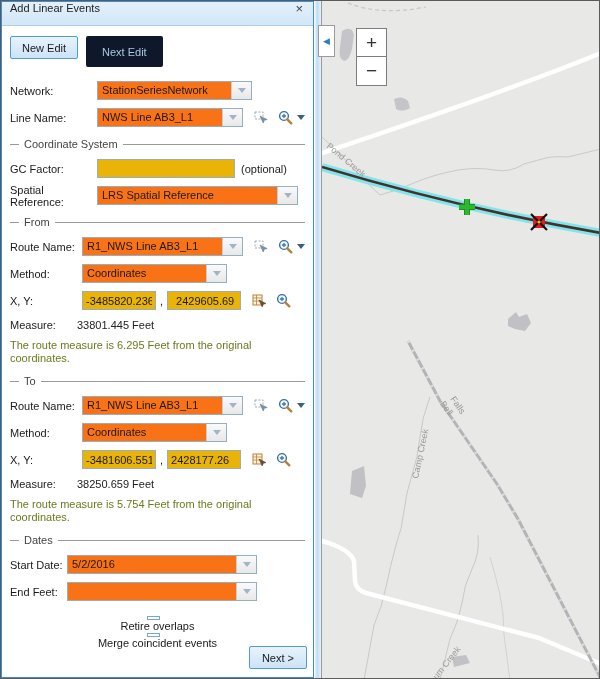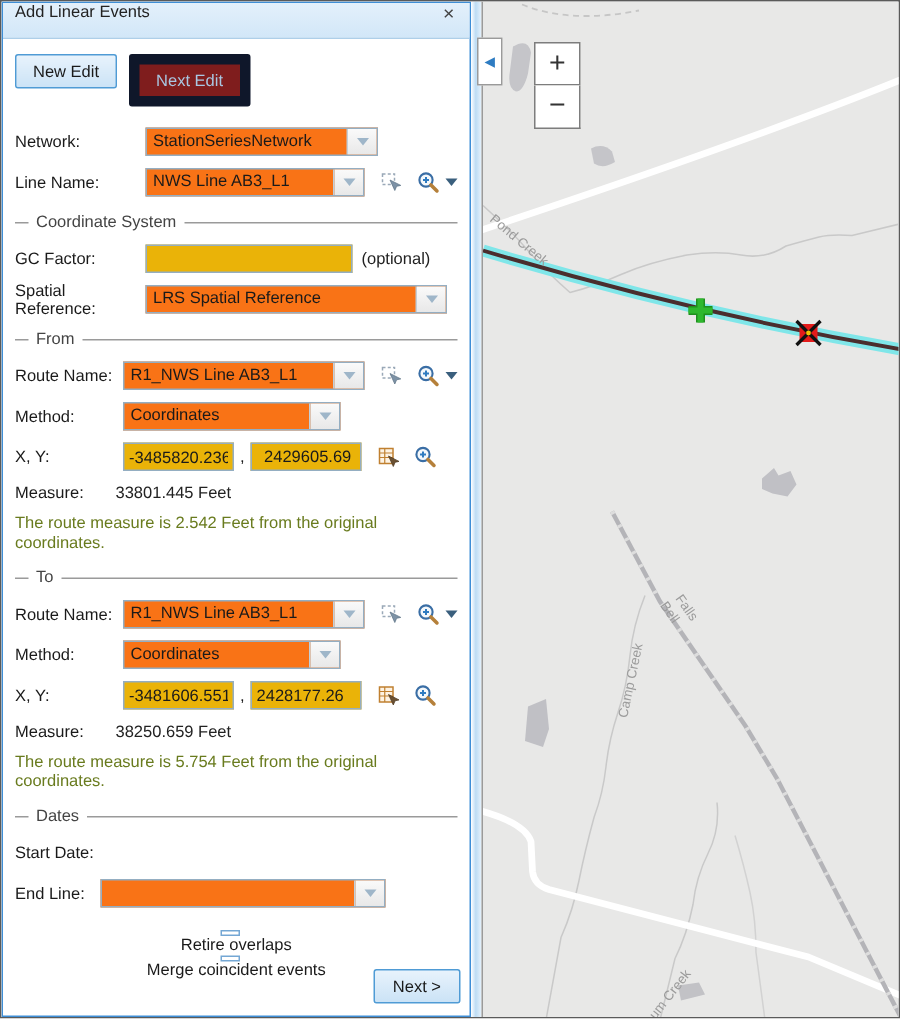--- a/index.html
+++ b/index.html
@@ -11,21 +11,21 @@
          background:#fff;border:1px solid #3e8ed6;}
   .titlebar{height:23px;background:linear-gradient(#e3f0fb,#d2e7f8);border-bottom:1px solid #aecfe9;
             display:flex;padding:0 8px;}
   .titlebar .t{flex:1;color:#222;}
   .close-x{color:#444;font-size:13px;line-height:13px;cursor:default;padding:0 2px;}
   .pbody{position:relative;padding:10px 8px 0 8px;height:calc(100% - 24px);box-sizing:border-box;}
 
   .btnrow{display:flex;gap:8px;margin-bottom:13px;}
   .btn{height:21px;padding:0 11px;display:flex;align-items:center;border-radius:2px;
        background:linear-gradient(#e8f3fc,#cbe3f6);border:1px solid #4f9bd5;color:#1a1a1a;}
-  .btn.disabled{background:#7f1d1d;border:7px solid #0f172a;color:#a9c7e2;}
+  .btn.disabled{background:#0f172a;border:5px solid #0f172a;color:#a9c7e2;}
 
   .row{display:flex;align-items:center;margin-bottom:6px;height:21px;}
   .lbl{flex:none;}
   .lw87{width:87px;} .lw72{width:72px;} .lw57{width:57px;} .lw67{width:67px;}
 
   .dd{display:flex;height:19px;border:1px solid #94aec2;background:#f97316;box-sizing:border-box;}
   .dd-text{flex:1;padding:2px 4px 0 4px;white-space:nowrap;overflow:hidden;}
   .dd-btn{width:19px;background:linear-gradient(#fafafa,#e8e8e8);border-left:1px solid #c2cfd9;
           display:flex;align-items:center;justify-content:center;}
   .dd-caret{width:0;height:0;border-left:4px solid transparent;border-right:4px solid transparent;
@@ -195,21 +195,21 @@
               <path d="M5 7h4M7 5v4" stroke="#2f7bc0" stroke-width="1.3"></path>
               <path d="M10.3 10.3l4 4" stroke="#b5803a" stroke-width="2.4" stroke-linecap="round"></path>
             </svg>
         </span>
       </div>
 
       <div class="row" style="margin-top:4px;height:16px;">
         <span class="lbl lw67">Measure:</span>
         <span class="mval">33801.445 Feet</span>
       </div>
-      <div class="note">The route measure is 2.542 Feet from the original coordinates.</div>
+      <div class="note">The route measure is 6.295 Feet from the original coordinates.</div>
 
       <div class="sep">
         <span>To</span>
       </div>
 
       <div class="row">
         <span class="lbl lw72">Route Name:</span>
         <div class="dd" style="width:170px;">
           <div class="dd-text">R1_NWS Line AB3_L1</div>
           <div class="dd-btn">
@@ -268,24 +268,30 @@
         <span class="mval">38250.659 Feet</span>
       </div>
       <div class="note">The route measure is 5.754 Feet from the original coordinates.</div>
 
       <div class="sep">
         <span>Dates</span>
       </div>
 
       <div class="row">
         <span class="lbl lw57">Start Date:</span>
-      </div>
-
-      <div class="row">
-        <span class="lbl lw57">End Line:</span>
+        <div class="dd" style="width:190px;">
+          <div class="dd-text">5/2/2016</div>
+          <div class="dd-btn">
+              <span class="dd-caret"></span>
+            </div>
+        </div>
+      </div>
+
+      <div class="row">
+        <span class="lbl lw57">End Feet:</span>
         <div class="dd" style="width:190px;">
           <div class="dd-text"></div>
           <div class="dd-btn">
               <span class="dd-caret"></span>
             </div>
         </div>
       </div>
 
       <div style="margin-top:14px;">
         <div class="chkrow">

